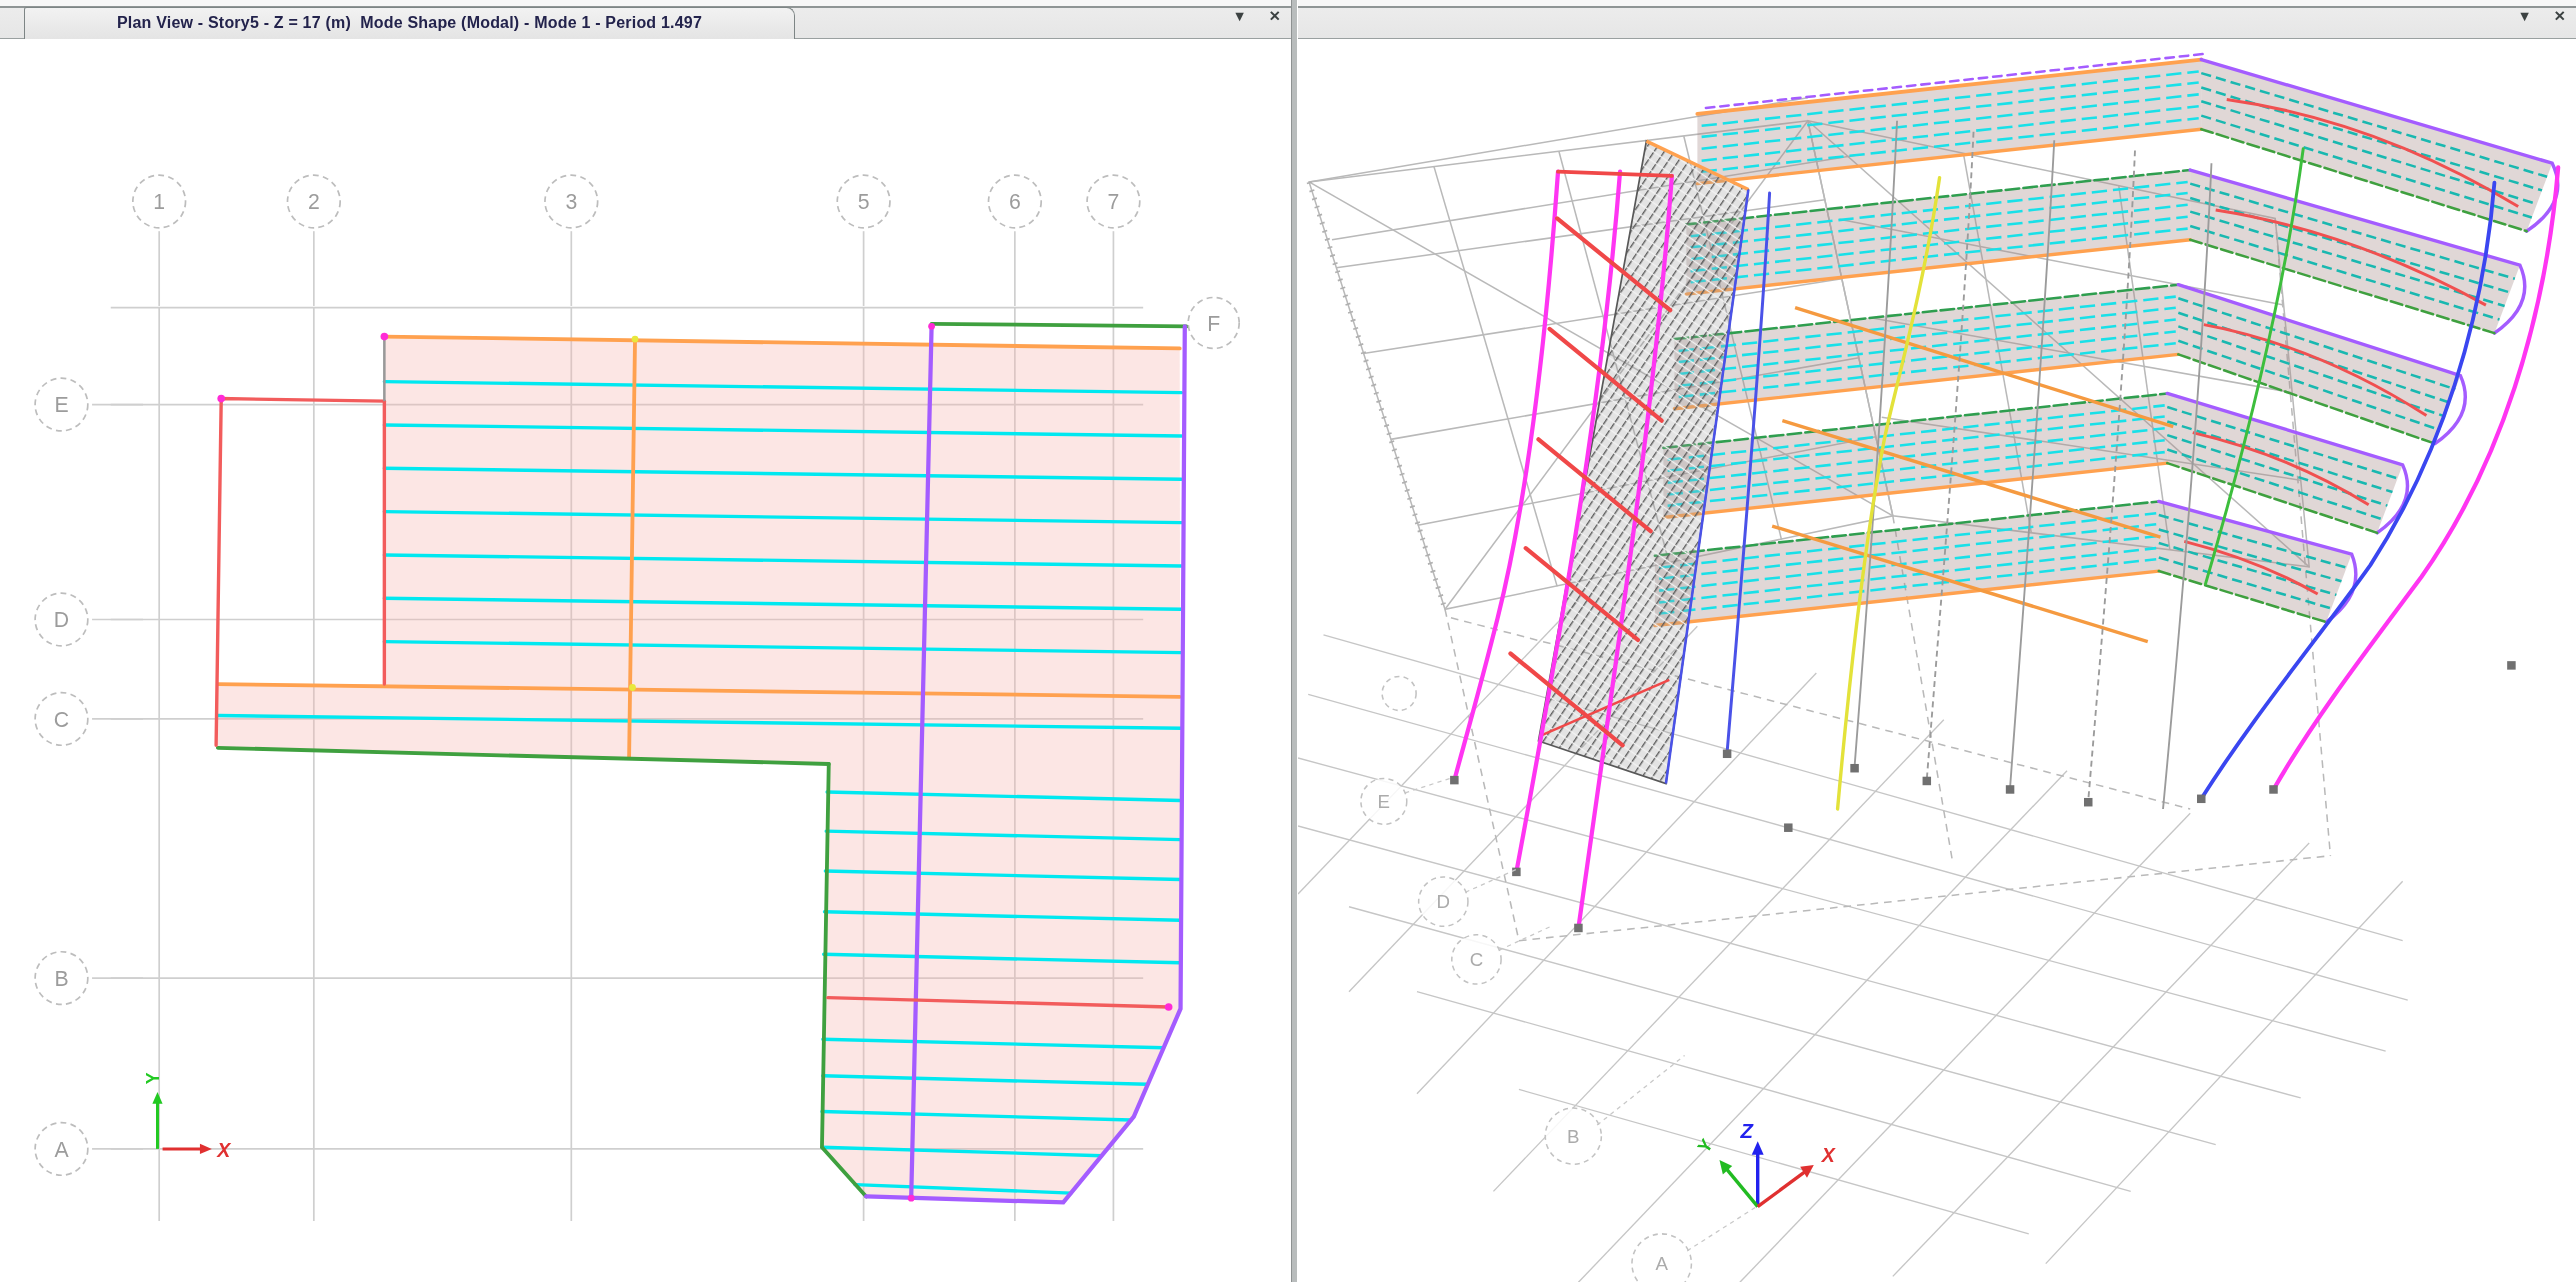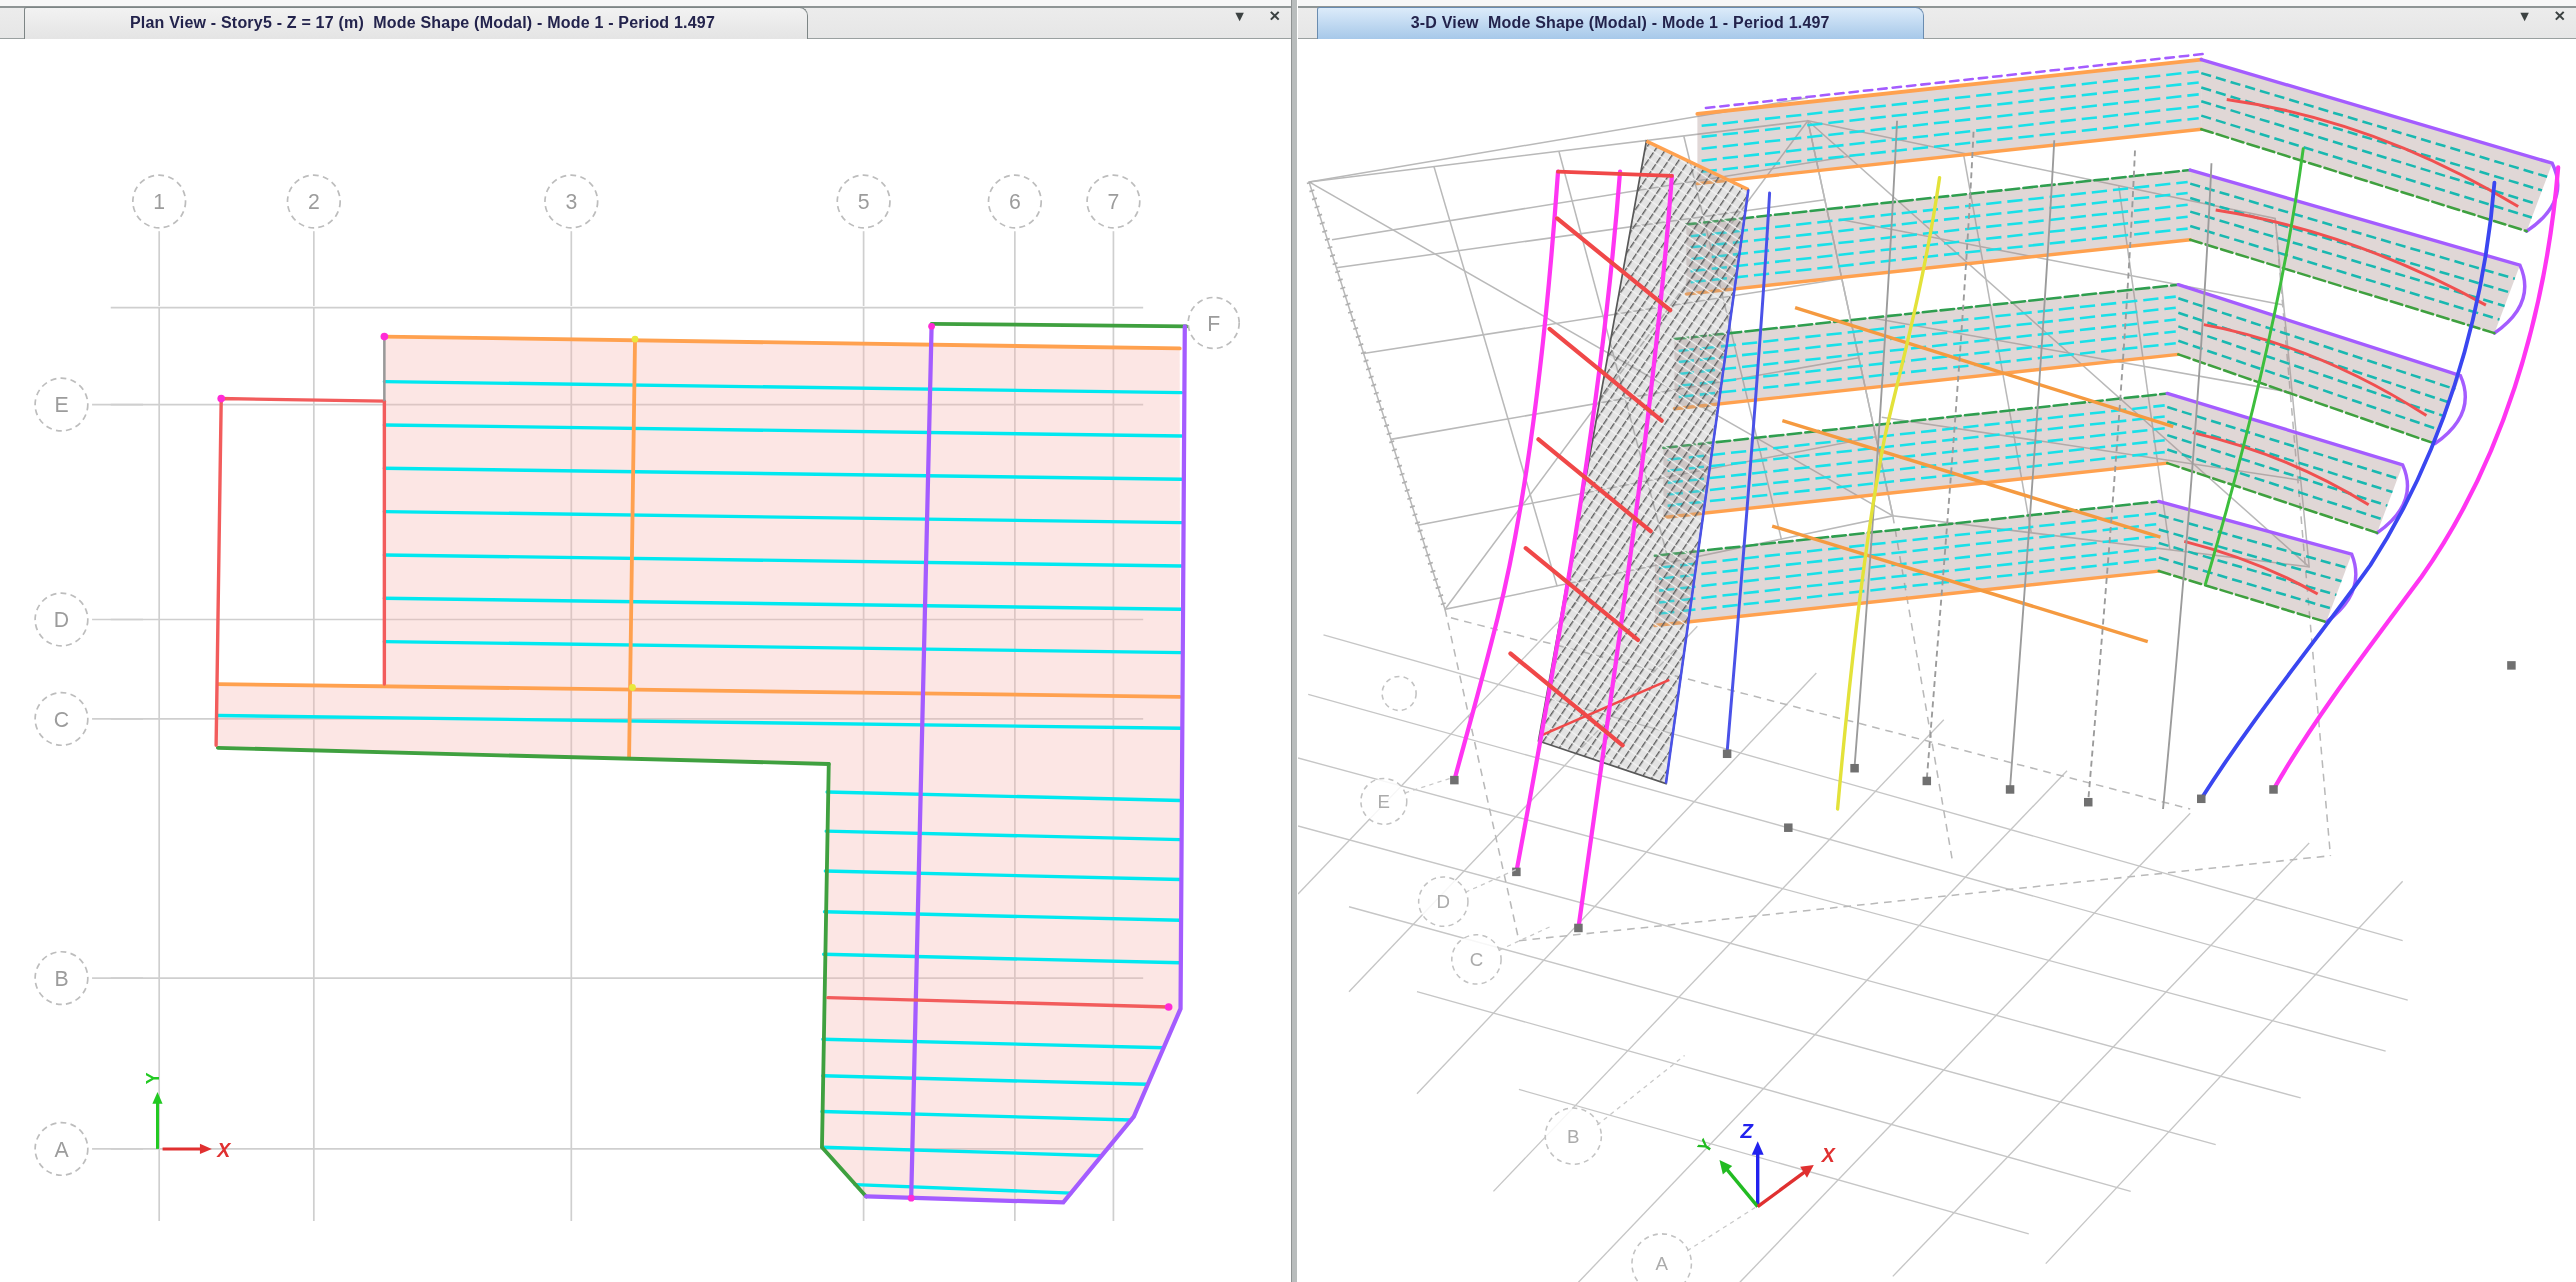--- a/index.html
+++ b/index.html
@@ -7,21 +7,21 @@
        font-family:"Liberation Sans", sans-serif;}
   .pane{position:relative;background:#fff;height:100%;}
   .pane-left{width:1293px;}
   .pane-right{width:1278px;flex:0 0 auto;}
   .divider{width:5.1px;background:#b9bdbd;border-left:0.8px solid #8e9292;border-right:0.8px solid #fff;}
   .tabbar{position:relative;height:38px;
      background:linear-gradient(180deg,#f7f7f7 0,#f7f7f7 6px,#8f9595 6px,#8f9595 7.6px,#ececec 7.6px,#e6e6e6 100%);
      border-bottom:1.7px solid #9aa0a0;}
   .tab{position:absolute;top:6.8px;height:31px;display:flex;align-items:center;justify-content:center;
        border:1.7px solid #7d8585;border-bottom:none;border-radius:2.5px 8.5px 0 0;}
-  .tab-inactive{left:24px;width:769px;background:linear-gradient(180deg,#f2f2f2,#e4e4e4);padding-left:13px;}
+  .tab-inactive{left:24px;width:769px;background:linear-gradient(180deg,#f2f2f2,#e4e4e4);}
   .tab-active{left:18.7px;width:605px;background:linear-gradient(180deg,#dcebfa,#a6c8e9);border-color:#6a8cb0;}
   .tab-title{font-size:16px;font-weight:600;color:#23234c;white-space:pre;letter-spacing:0.2px;}
   .tab-controls{position:absolute;top:9.3px;right:10.2px;display:flex;gap:22px;align-items:center;}
   .tb-btn{font-size:14.4px;color:#3c4242;cursor:default;line-height:1;font-weight:700;}
   .pane-body{position:absolute;left:0;top:40px;right:0;bottom:0;background:#fff;}
   svg{display:block;}
   text{font-family:"Liberation Sans", sans-serif;}
   .bub{fill:#9c9c9c;font-size:25px;text-anchor:middle;}
   .bub3d{fill:#ababab;font-size:22px;text-anchor:middle;}
 </style>
@@ -165,23 +165,20 @@
         <text x="263" y="1314" fill="#e03030" font-size="23" font-weight="bold" font-style="italic" text-anchor="middle">X</text>
       </g>
     </svg>
     </div>
   </div>
 
   <div class="divider"></div>
 
   <div class="pane pane-right">
     <div class="tabbar">
-      <div class="tab tab-active">
-        <span class="tab-title">3-D View  Mode Shape (Modal) - Mode 1 - Period 1.497</span>
-      </div>
       <div class="tab-controls">
         <span class="tb-btn">▼</span>
         <span class="tb-btn">✕</span>
       </div>
     </div>
     <div class="pane-body">
     <svg width="1278" height="1244" viewBox="0 0 1504 1464">
       <defs>
         <pattern id="hatch" width="10" height="10" patternUnits="userSpaceOnUse" patternTransform="rotate(34)">
           <rect width="10" height="10" fill="#9a9a9a" fill-opacity="0.28"></rect>

